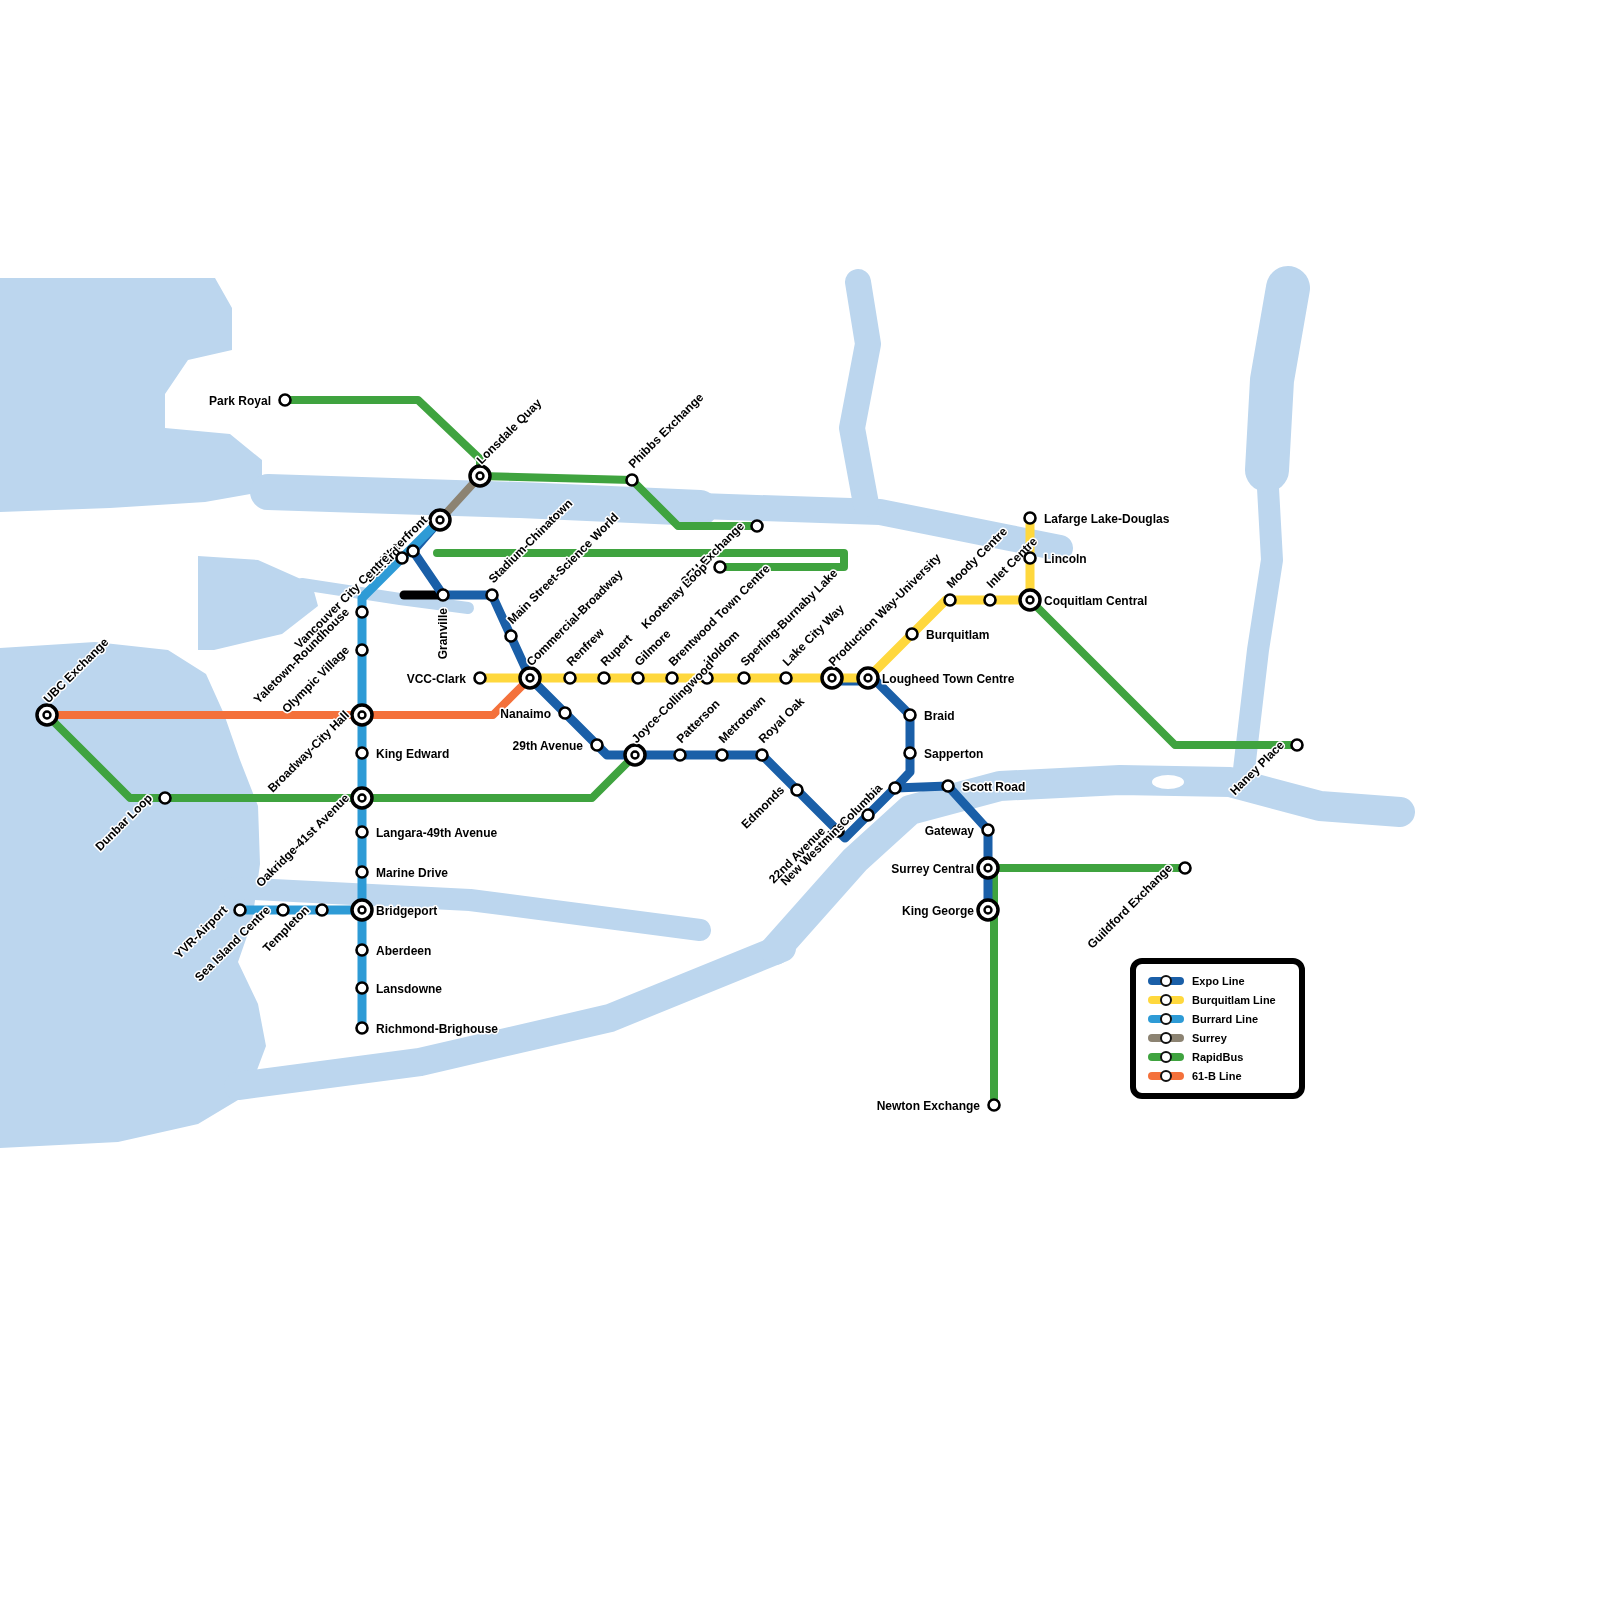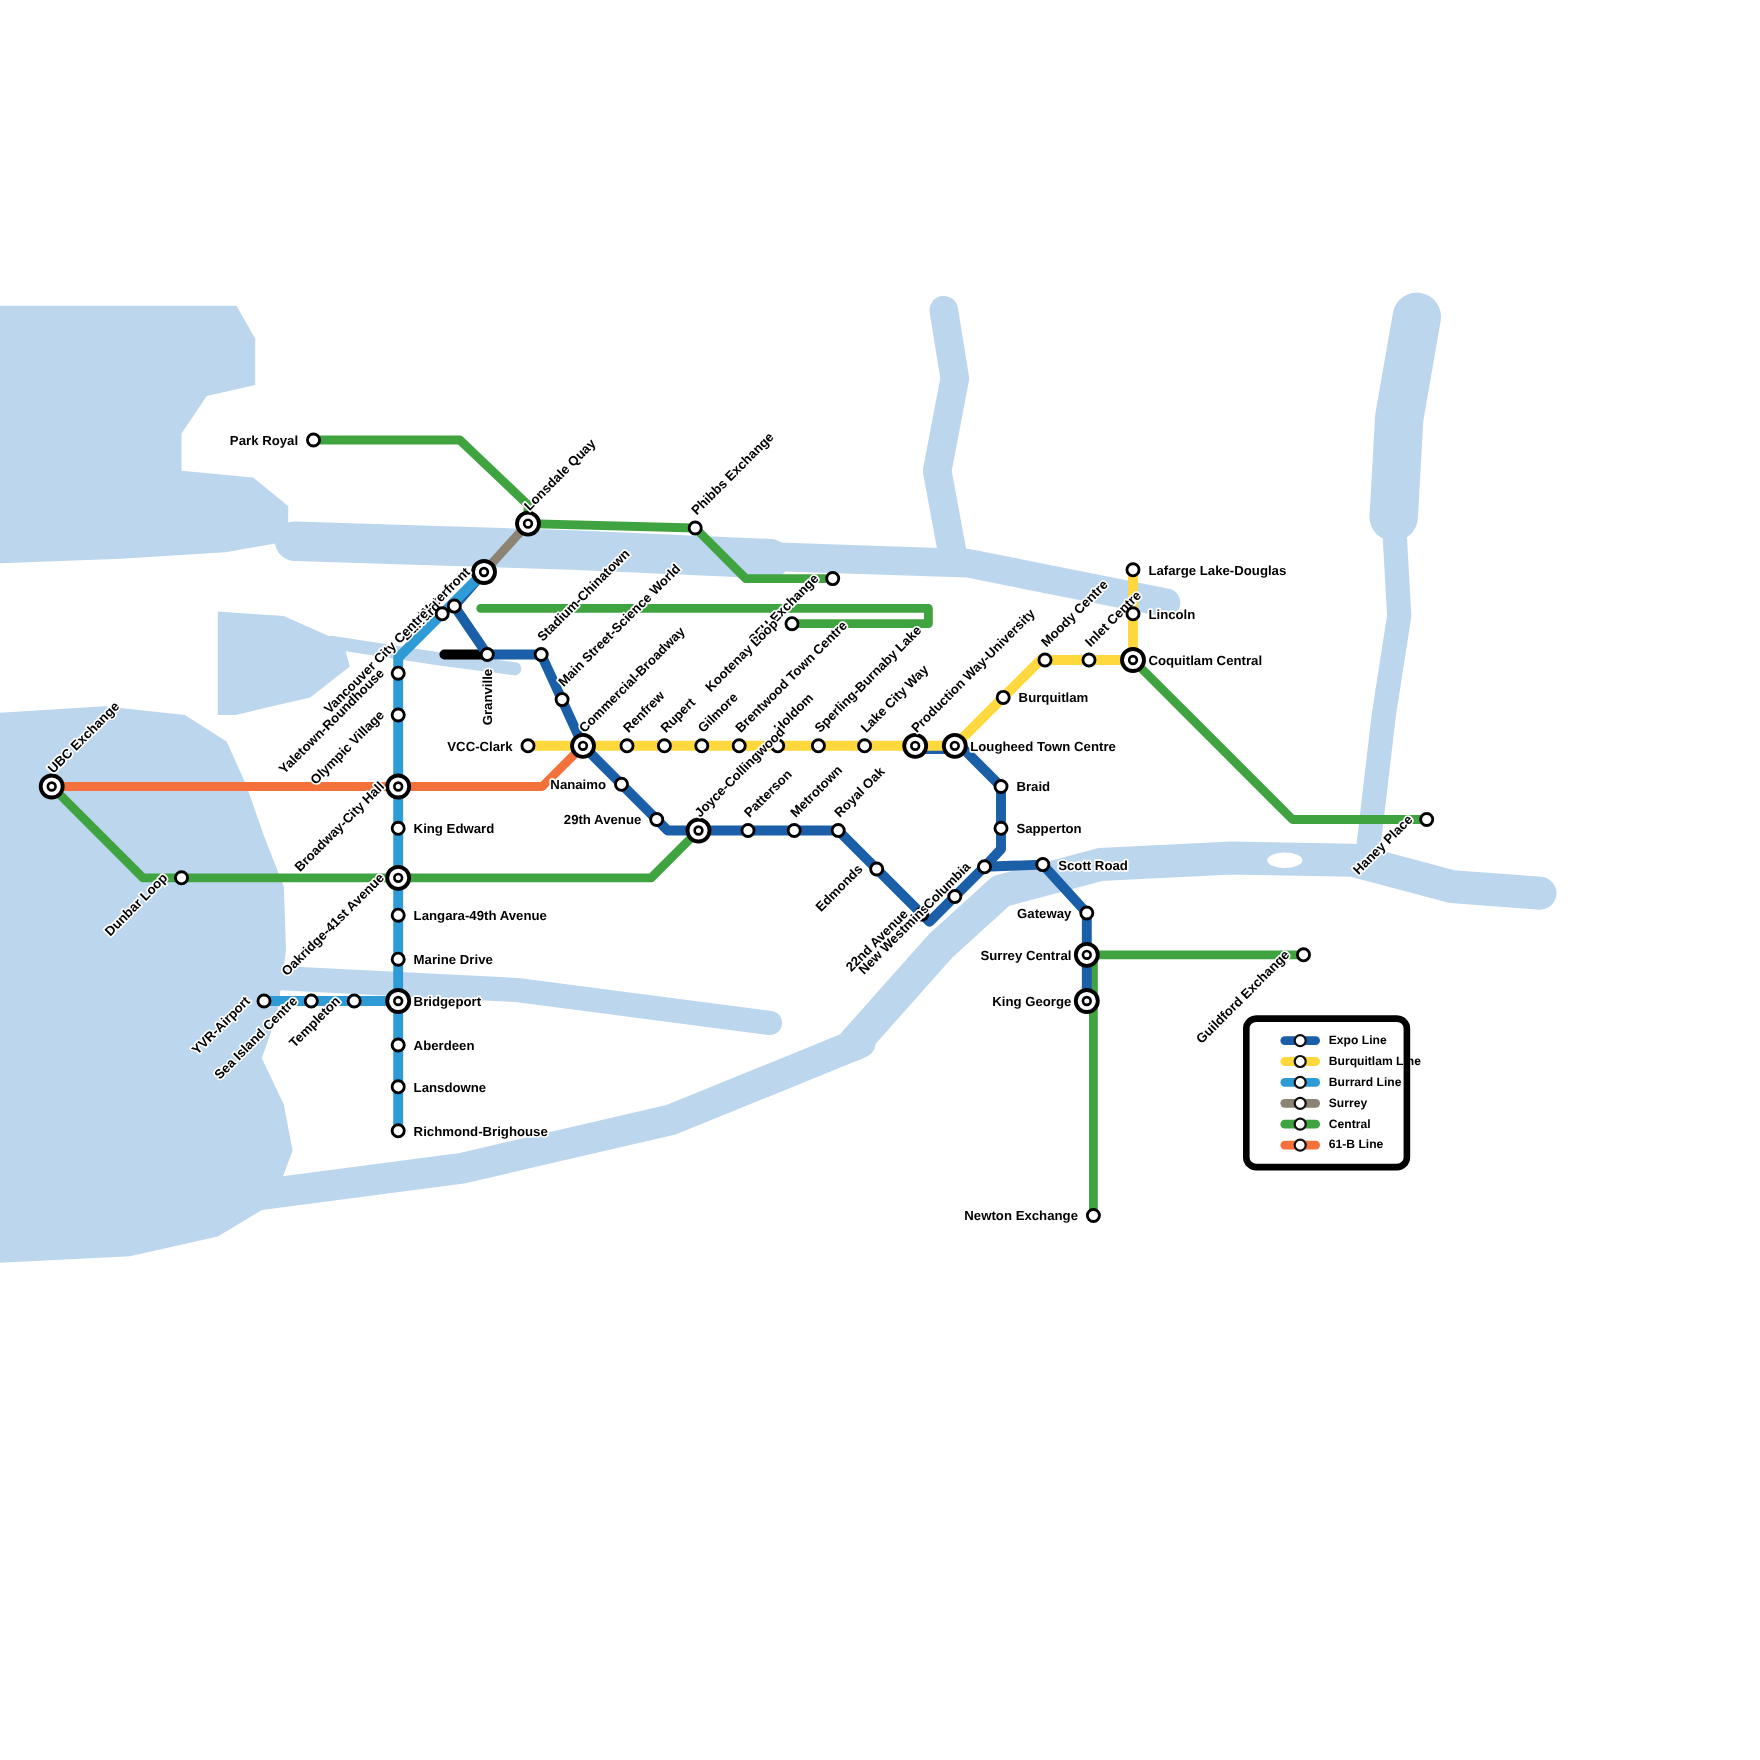--- a/index.html
+++ b/index.html
@@ -1,22 +1,22 @@
 <!DOCTYPE html>
 <html><head>
 <meta charset="utf-8">
 <style>
   html,body{margin:0;padding:0;background:#ffffff;}
   body{width:1600px;height:1600px;font-family:"Liberation Sans",sans-serif;}
   .stage{position:relative;width:1600px;height:1600px;background:#1d4ed8;overflow:hidden;}
   #map-svg{position:absolute;left:0;top:0;width:1600px;height:1600px;display:block;}
   .legend{
-    position:absolute;left:1130px;top:923px;width:152px;
+    position:absolute;left:1130px;top:958px;width:175px;
     background:#ffffff;border:6px solid #000;border-radius:12px;
-    padding:11px 28px;box-sizing:border-box;
+    padding:11px 12px;box-sizing:border-box;
     display:flex;flex-direction:column;gap:7px;
   }
   .legend-row{display:flex;align-items:center;gap:8px;}
   .glyph{position:relative;width:36px;height:8px;border-radius:4px;flex:0 0 auto;}
   .gdot{position:absolute;left:50%;top:50%;width:8px;height:8px;margin:-6px 0 0 -6px;
     background:#fff;border:2px solid #111;border-radius:50%;}
   .glabel{font-size:11px;font-weight:bold;color:#000;white-space:nowrap;}
   svg text{font-family:"Liberation Sans",sans-serif;}
 </style>
 </head>
@@ -359,21 +359,21 @@
     <div class="legend-row">
       <span class="glyph" style="background: rgb(140, 131, 114);">
           <span class="gdot"></span>
         </span>
       <span class="glabel">Surrey</span>
     </div>
     <div class="legend-row">
       <span class="glyph" style="background: rgb(63, 163, 63);">
           <span class="gdot"></span>
         </span>
-      <span class="glabel">Central</span>
+      <span class="glabel">RapidBus</span>
     </div>
     <div class="legend-row">
       <span class="glyph" style="background: rgb(244, 113, 59);">
           <span class="gdot"></span>
         </span>
       <span class="glabel">61-B Line</span>
     </div>
   </div>
 </div>
 

